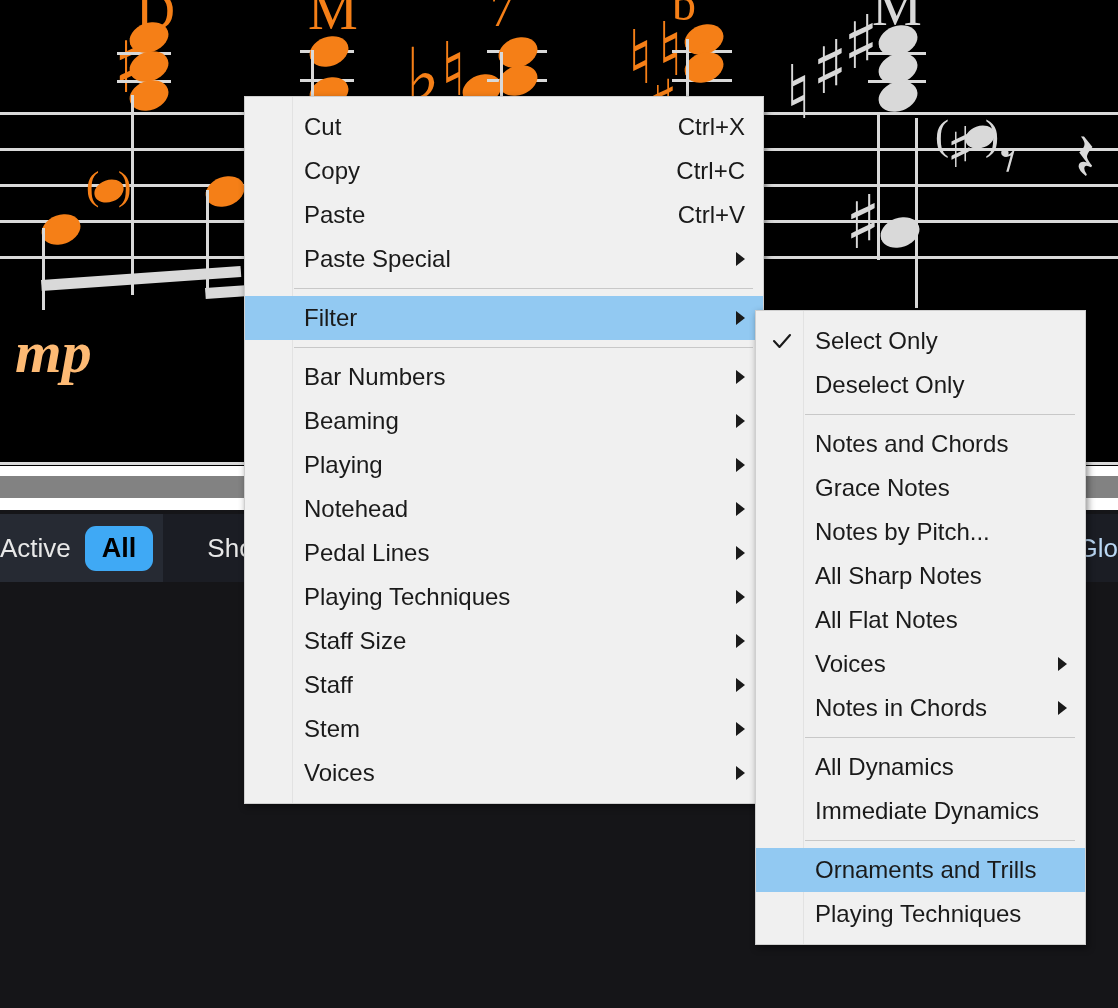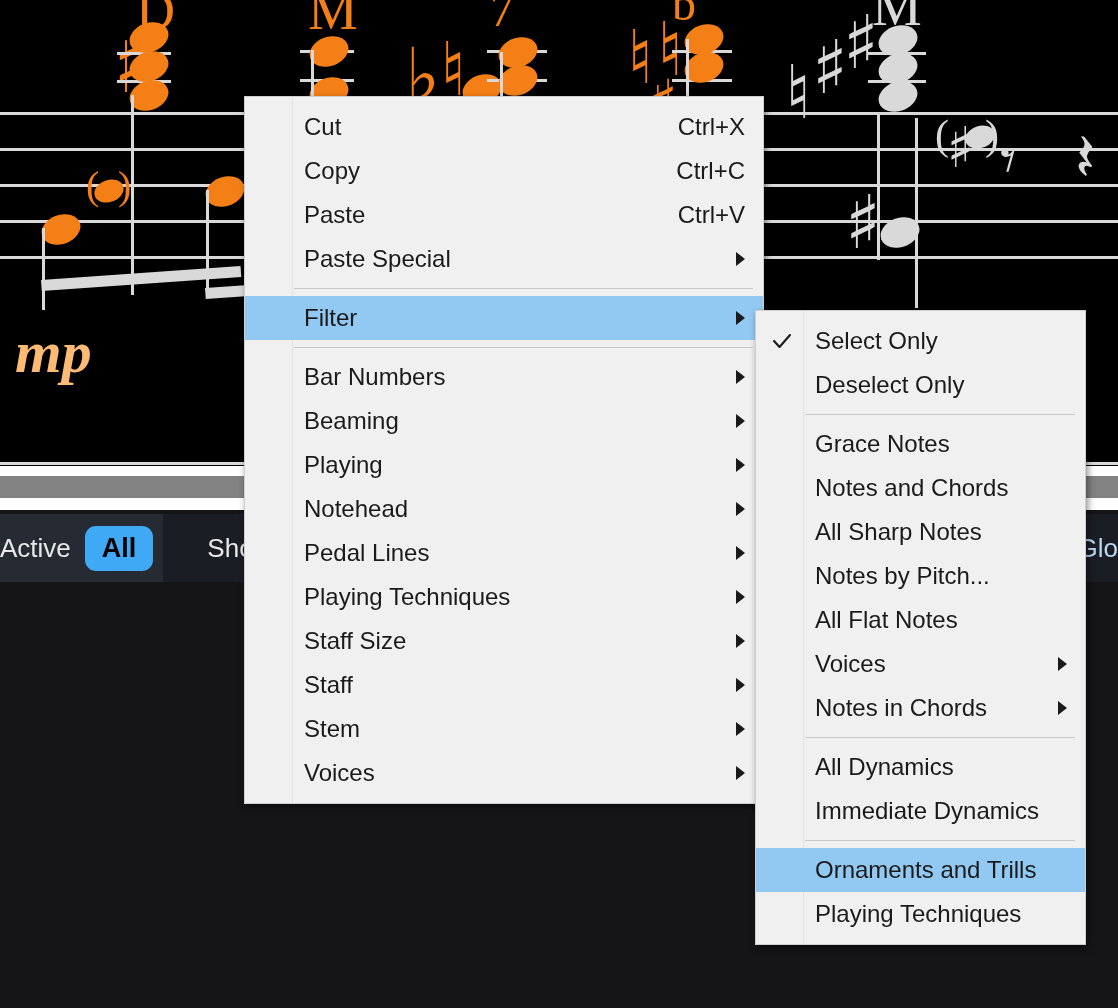--- a/index.html
+++ b/index.html
@@ -391,30 +391,30 @@
               <path d="M3 11 L8.5 17 L19 5" fill="none" stroke="#1a1a1a" stroke-width="2.1" stroke-linecap="round" stroke-linejoin="round"></path>
             </svg>
           </span>
           <span class="mi-label">Select Only</span>
         </div>
         <div class="mi">
           <span class="mi-label">Deselect Only</span>
         </div>
         <div class="sep"></div>
         <div class="mi">
+          <span class="mi-label">Notes and Chords</span>
+        </div>
+        <div class="mi">
           <span class="mi-label">Grace Notes</span>
         </div>
         <div class="mi">
-          <span class="mi-label">Notes and Chords</span>
+          <span class="mi-label">Notes by Pitch...</span>
         </div>
         <div class="mi">
           <span class="mi-label">All Sharp Notes</span>
-        </div>
-        <div class="mi">
-          <span class="mi-label">Notes by Pitch...</span>
         </div>
         <div class="mi">
           <span class="mi-label">All Flat Notes</span>
         </div>
         <div class="mi">
           <span class="mi-label">Voices</span>
           <span class="mi-arrow"></span>
         </div>
         <div class="mi">
           <span class="mi-label">Notes in Chords</span>

